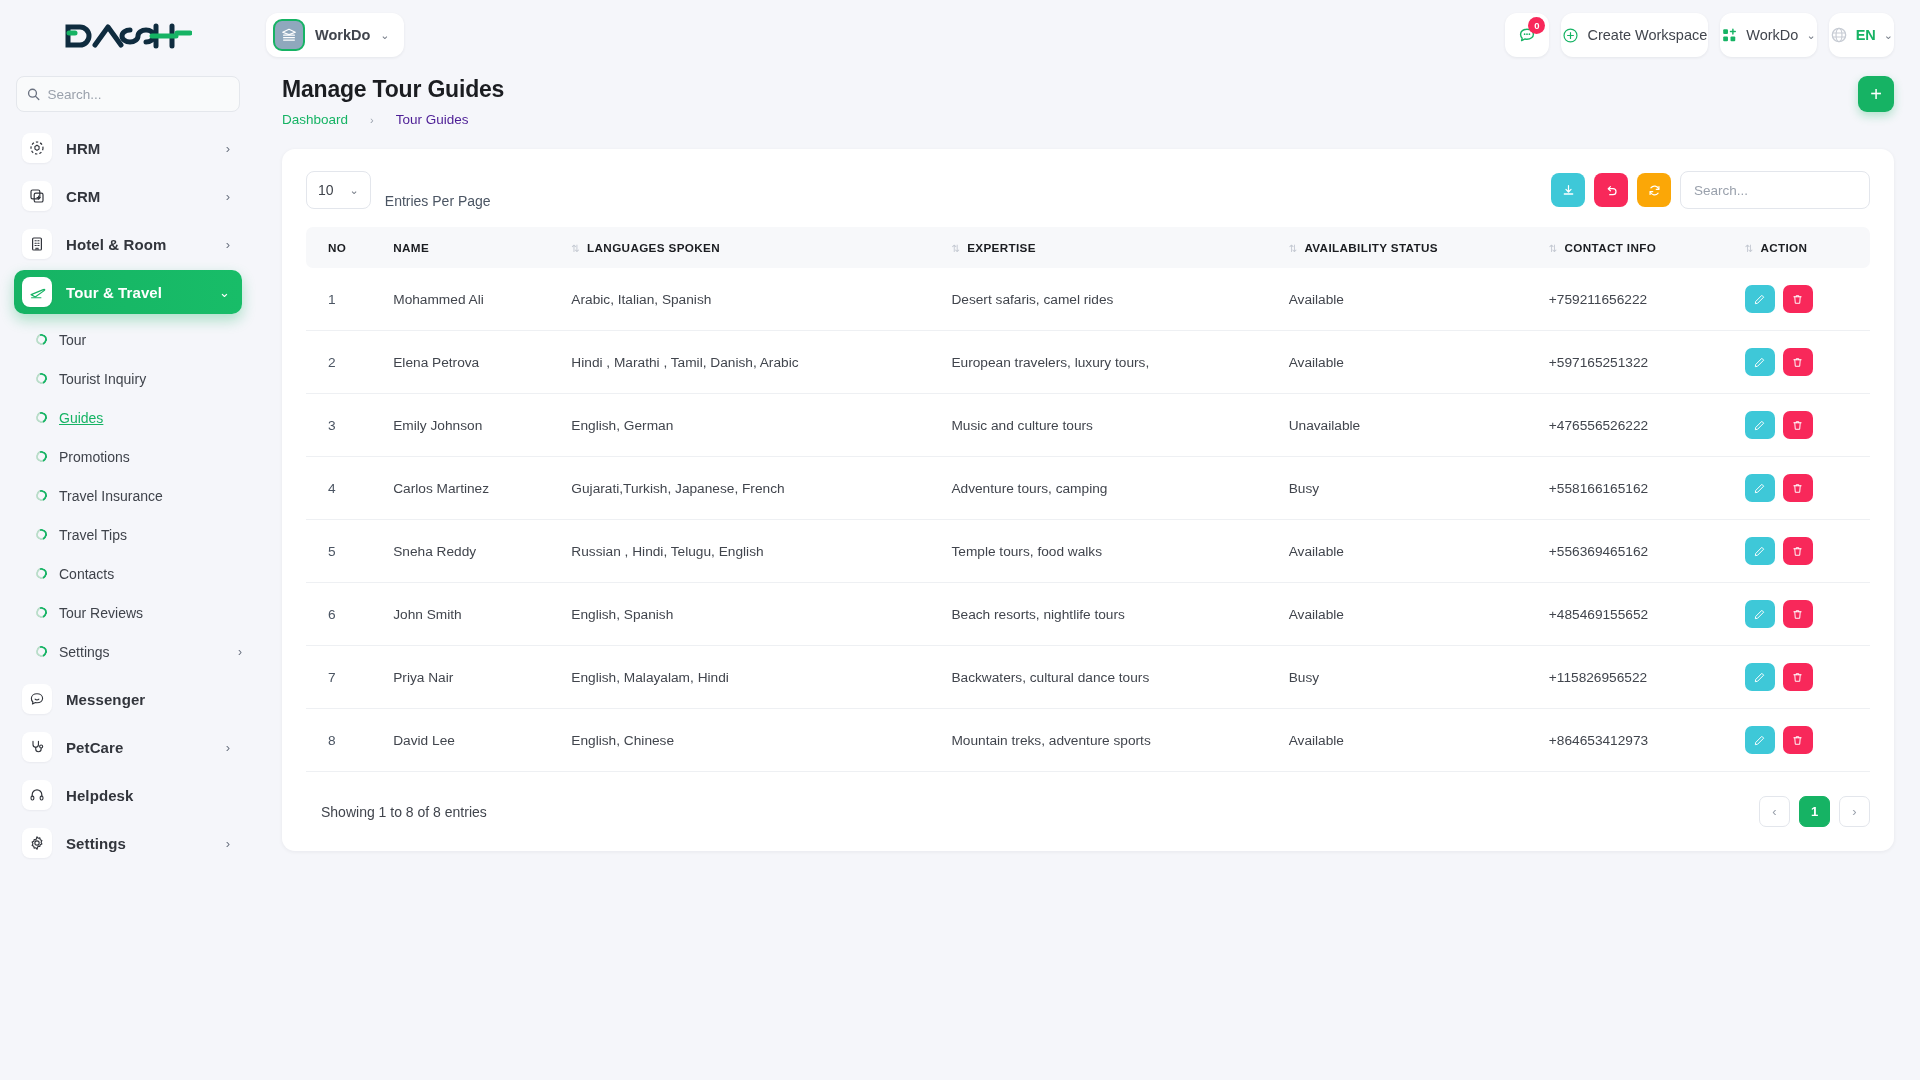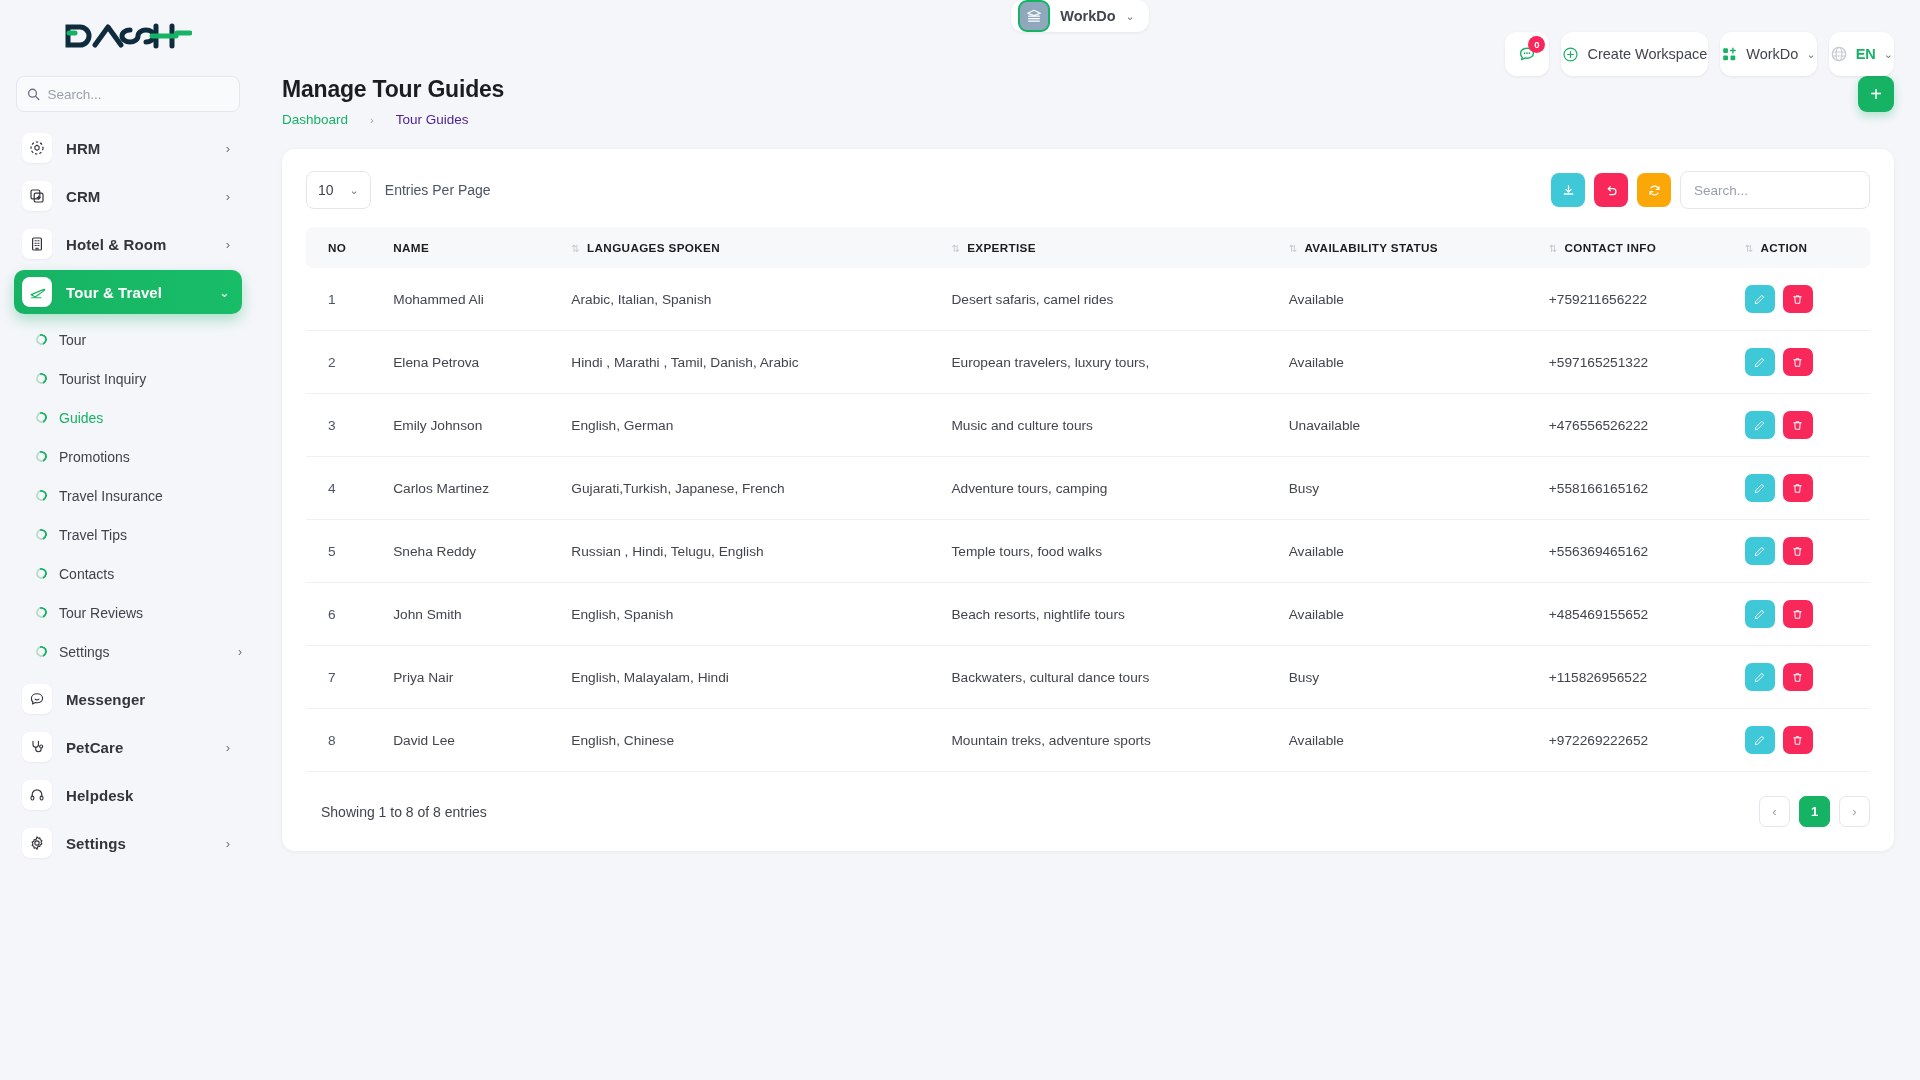--- a/index.html
+++ b/index.html
@@ -67,29 +67,29 @@
     border-radius: 8px; cursor: pointer;
   }
   .sub-item .dot {
     width: 11px; height: 11px; flex: 0 0 11px;
     border-radius: 50%;
     border: 2px solid #b9ddc9;
     border-top-color: #16b364; border-right-color: #16b364;
     transform: rotate(25deg);
   }
   .sub-item .lbl { font-size: 14px; color: #3f434b; flex: 1; }
-  .sub-item.current .lbl { color: #16b364; }
+  .sub-item.current .lbl { color: #16b364; text-decoration: underline; }
   .sub-item .chev { color: #6b7280; font-size: 12px; }
 
   
   .main { flex: 1; height: 1080px; display: flex; flex-direction: column; min-width: 0; }
 
   .topbar {
     height: 70px; display: flex; align-items: center;
-    padding: 0 26px 0 10px; gap: 0; flex-direction: column;
+    padding: 0 26px 0 10px; gap: 24px;
   }
   .ws-pill {
     display: flex; align-items: center; gap: 10px;
     background: #fff; border-radius: 12px; height: 44px;
     padding: 0 14px 0 7px;
     box-shadow: 0 1px 3px rgba(16,24,40,.07);
     cursor: pointer;
   }
   .ws-avatar {
     width: 32px; height: 32px; border-radius: 9px;
@@ -130,21 +130,21 @@
     font-size: 20px; line-height: 1; display: flex;
     align-items: center; justify-content: center;
     box-shadow: 0 4px 10px rgba(22,179,100,.3);
   }
 
   
   .card {
     margin: 22px 26px 0 26px; background: #fff; border-radius: 13px;
     box-shadow: 0 1px 4px rgba(16,24,40,.06); padding: 22px 24px 24px 24px;
   }
-  .card-toolbar { display: flex; align-items: center; gap: 14px; }
+  .card-toolbar { display: flex; align-items: flex-end; gap: 14px; }
   .entries-select {
     height: 38px; border: 1px solid #e3e6ec; border-radius: 8px;
     display: flex; align-items: center; gap: 16px; padding: 0 11px;
     cursor: pointer; background: #fff;
   }
   .entries-select .v { font-size: 14px; color: #3f434b; }
   .entries-label { font-size: 14px; color: #4b5563; }
 
   .tool-right { margin-left: auto; display: flex; align-items: center; gap: 9px; }
   .sq-btn {
@@ -623,21 +623,21 @@
                 </button>
               </div>
             </td>
           </tr>
           <tr>
             <td>8</td>
             <td>David Lee</td>
             <td>English, Chinese</td>
             <td>Mountain treks, adventure sports</td>
             <td>Available</td>
-            <td>+972269222652</td>
+            <td>+864653412973</td>
             <td>
               <div class="act-cell">
                 <button class="act-btn edit">
                   <svg width="13" height="13" viewBox="0 0 20 20">
                     <path d="M13.6 3.6 16.4 6.4 7 15.8l-3.4.6.6-3.4z" fill="none" stroke="#fff" stroke-width="1.5" stroke-linejoin="round"></path>
                   </svg>
                 </button>
                 <button class="act-btn del">
                   <svg width="13" height="13" viewBox="0 0 20 20">
                     <path d="M4.4 5.8h11.2M8 5.8V4.2h4v1.6M5.8 5.8l.8 10h6.8l.8-10" fill="none" stroke="#fff" stroke-width="1.5" stroke-linecap="round" stroke-linejoin="round"></path>

